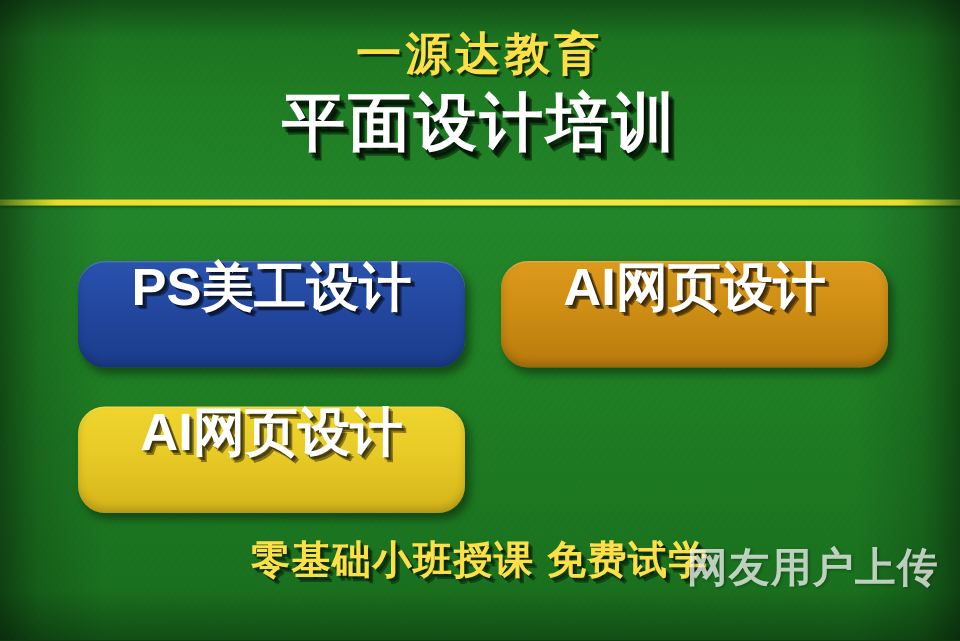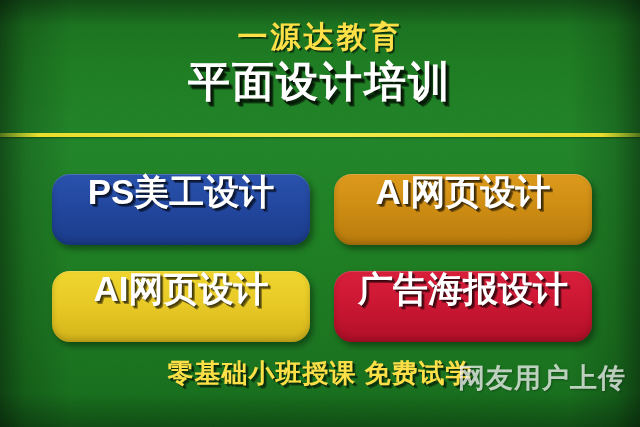--- a/index.html
+++ b/index.html
@@ -210,23 +210,20 @@
     </div>
 
     <div class="pill pill-cdr">
       <span class="pill-label">AI网页设计</span>
     </div>
 
     <div class="pill pill-ai">
       <span class="pill-label">AI网页设计</span>
     </div>
 
-    <div class="pill pill-ad">
-      <span class="pill-label">广告海报设计</span>
-    </div>
 
   </div>
 
   <div class="footer">零基础小班授课  免费试学</div>
 
   <div class="watermark">网友用户上传</div>
 
 </div>
 
 </body></html>

